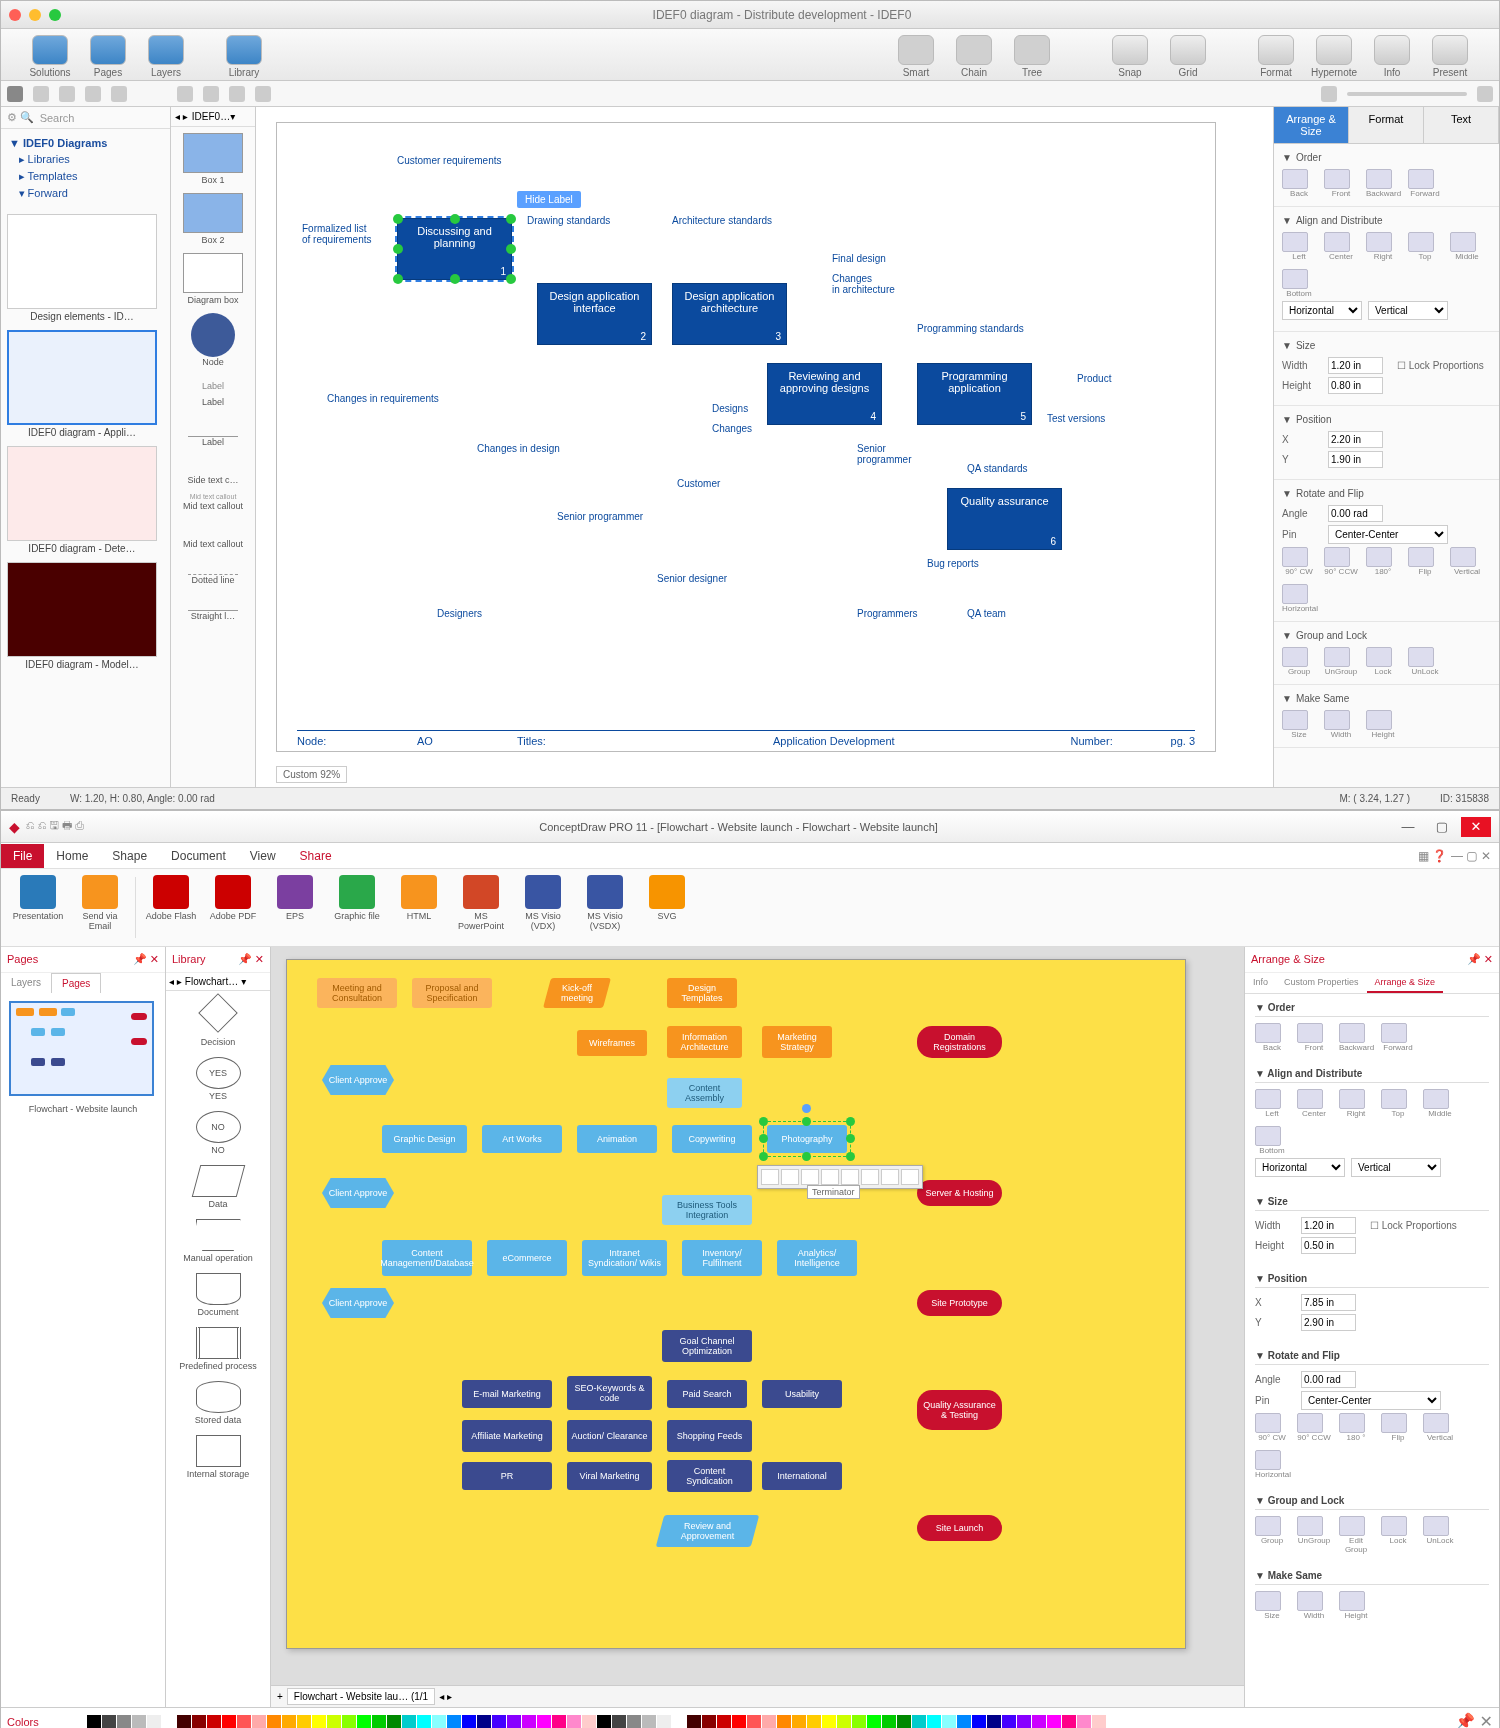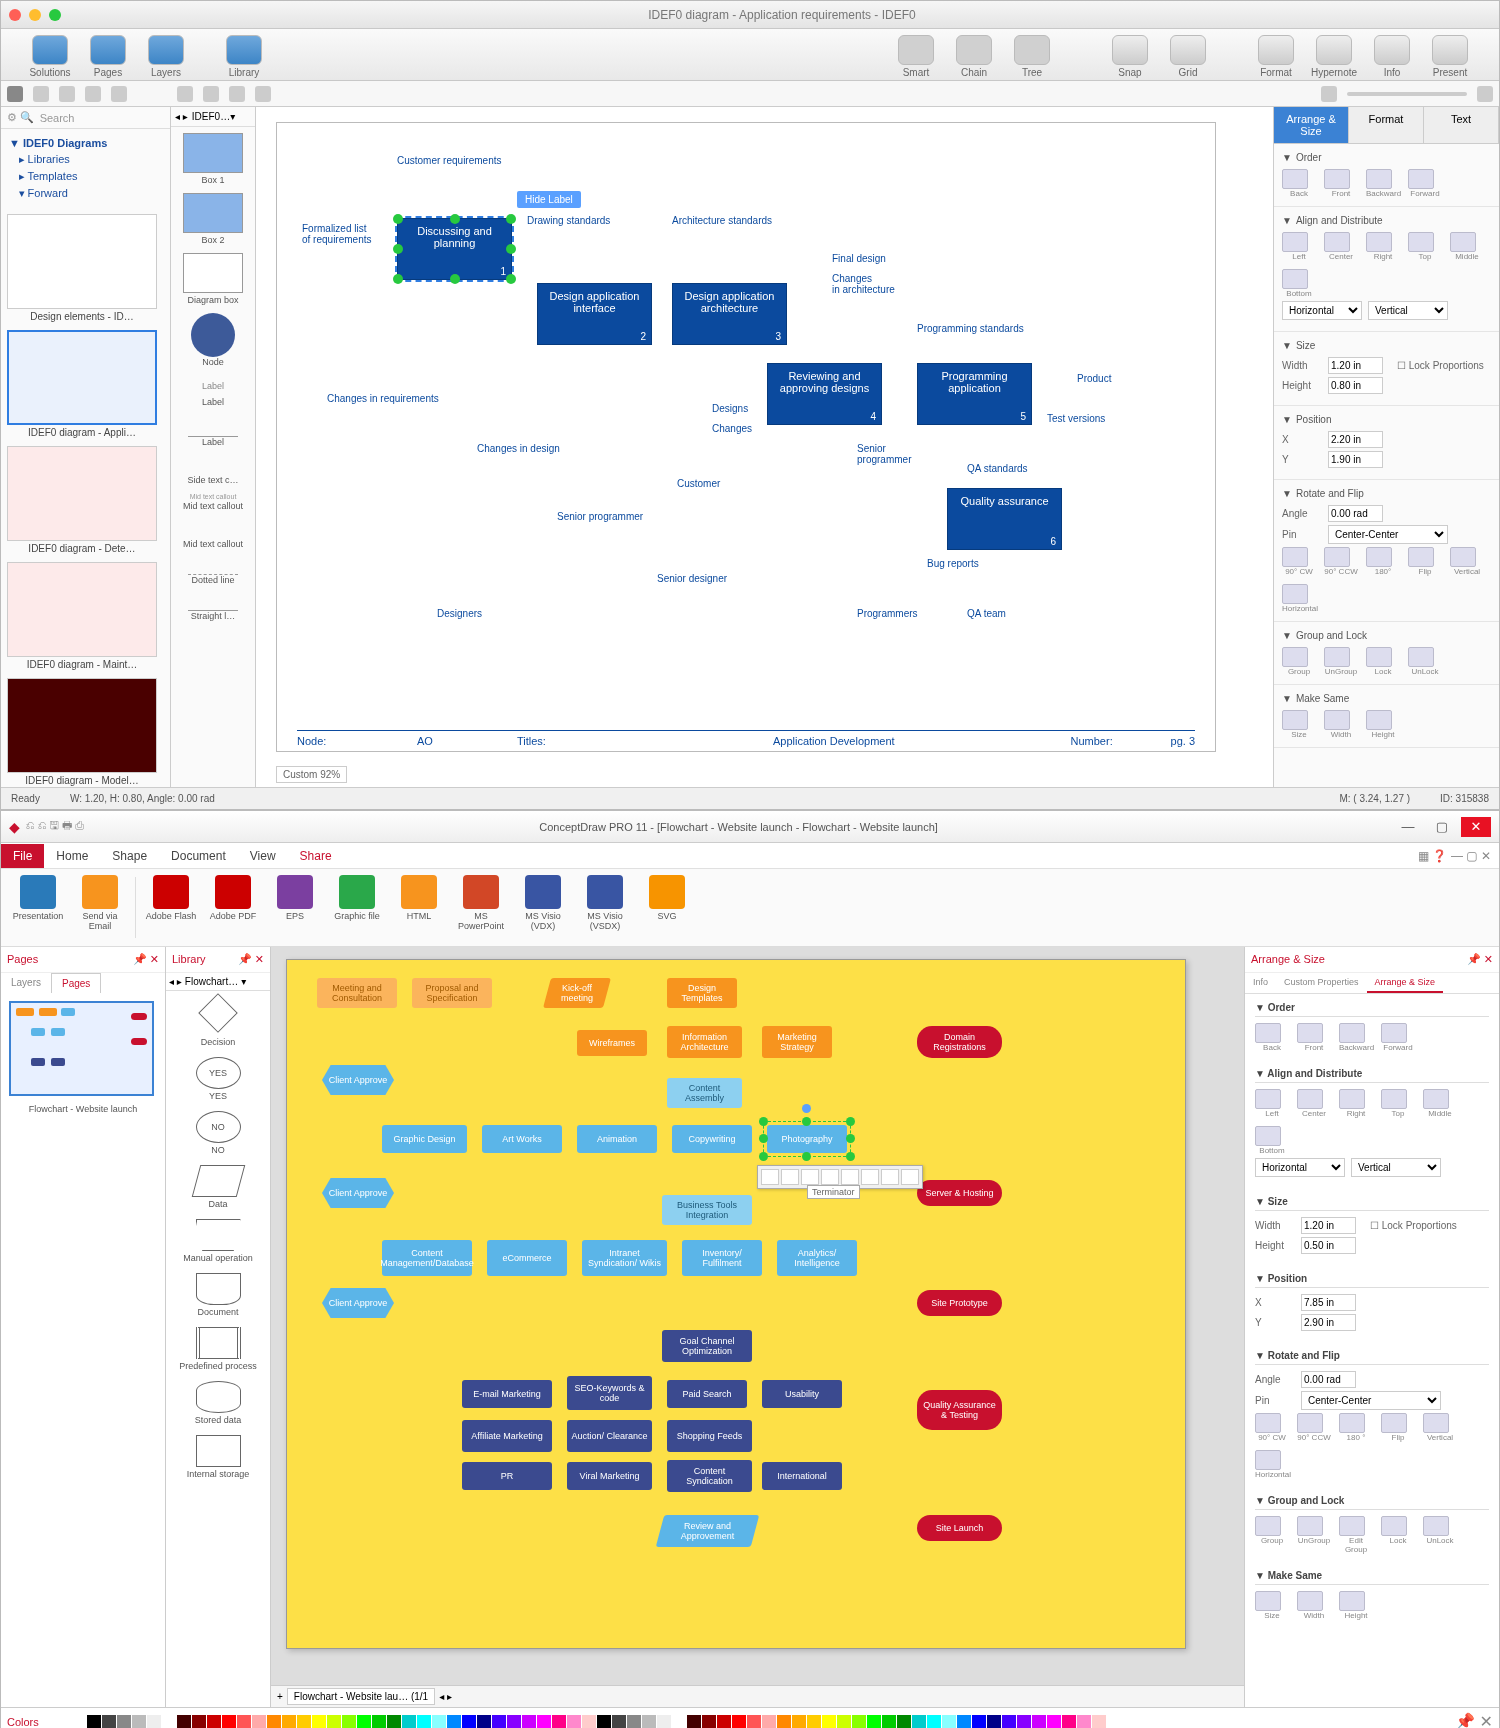--- a/index.html
+++ b/index.html
@@ -134,21 +134,21 @@
 </head>
 <body>
 
 <div class="app mac">
   <div class="mac-titlebar">
     <div class="traffic">
       <div class="tl r"></div>
       <div class="tl y"></div>
       <div class="tl g"></div>
     </div>
-    <div class="mac-title">IDEF0 diagram - Application requirements - IDEF0</div>
+    <div class="mac-title">IDEF0 diagram - Distribute development - IDEF0</div>
   </div>
   <div class="mac-toolbar">
     <div class="tb-btn"><div class="tb-ic blue"></div><span>Solutions</span></div>
     <div class="tb-btn"><div class="tb-ic blue"></div><span>Pages</span></div>
     <div class="tb-btn"><div class="tb-ic blue"></div><span>Layers</span></div>
     <div class="tb-sp"></div>
     <div class="tb-btn"><div class="tb-ic blue"></div><span>Library</span></div>
     <div class="right-tb">
       <div class="tb-btn"><div class="tb-ic"></div><span>Smart</span></div>
       <div class="tb-btn"><div class="tb-ic"></div><span>Chain</span></div>
@@ -194,24 +194,20 @@
             <div class="mac-th-img"></div>
             <div class="mac-th-cap">Design elements - ID…</div>
           </div>
         <div class="mac-th">
             <div class="mac-th-img sel" style="background:#eaf1fc"></div>
             <div class="mac-th-cap">IDEF0 diagram - Appli…</div>
           </div>
         <div class="mac-th">
             <div class="mac-th-img" style="background:#fdeaea"></div>
             <div class="mac-th-cap">IDEF0 diagram - Dete…</div>
-          </div>
-        <div class="mac-th">
-            <div class="mac-th-img" style="background:#fdeaea"></div>
-            <div class="mac-th-cap">IDEF0 diagram - Maint…</div>
           </div>
         <div class="mac-th">
             <div class="mac-th-img" style="background:#4a0000"></div>
             <div class="mac-th-cap">IDEF0 diagram - Model…</div>
           </div>
       </div>
     </div>
 
     <div class="mac-lib">
       <div class="mac-lib-hd">◂ ▸ <span style="margin-left:4px">IDEF0…</span> ▾</div>

